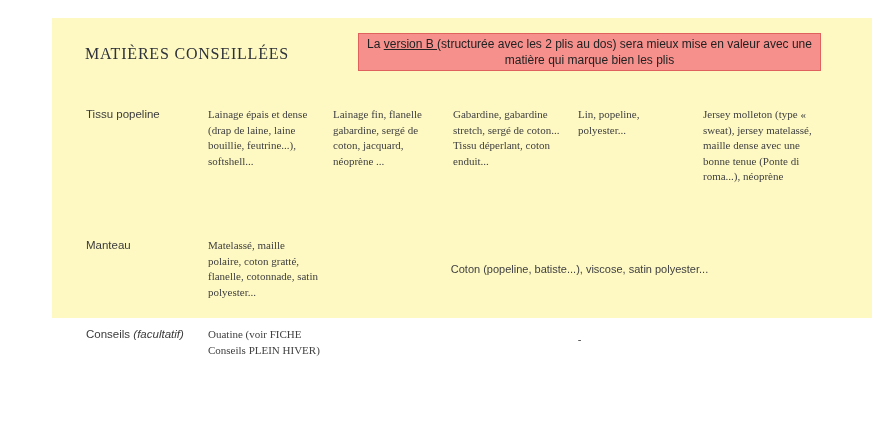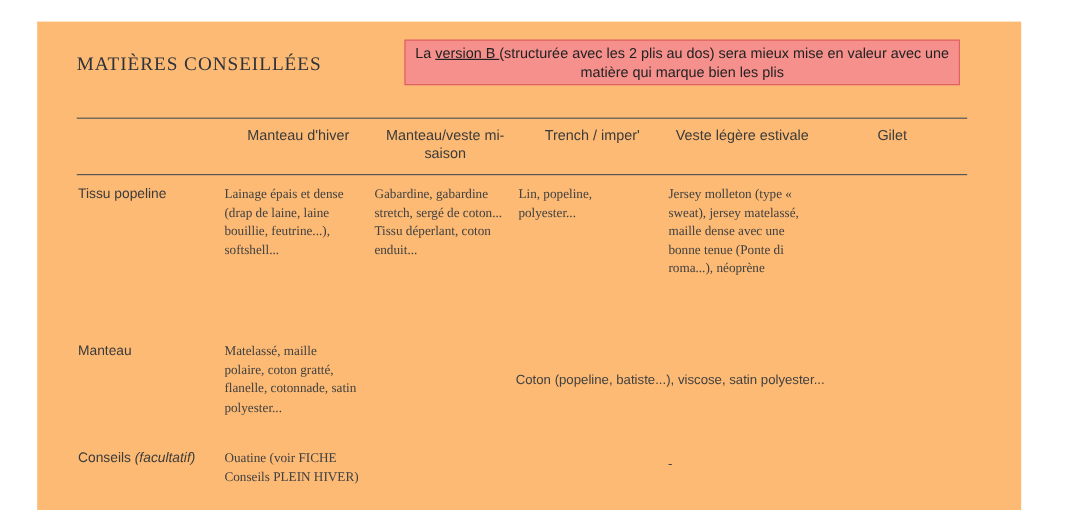--- a/index.html
+++ b/index.html
@@ -1,23 +1,23 @@
 <!DOCTYPE html>
 <html><head>
 <meta charset="utf-8">
 <style>
   * { margin: 0; padding: 0; box-sizing: border-box; }
   html, body { width: 895px; height: 435px; background: #ffffff; overflow: hidden; }
   body { font-family: "Liberation Sans", sans-serif; color: #3d3d3d; }
 
   .canvas {
     position: absolute;
-    left: 31px; top: 18px;
-    width: 820px; height: 407px;
-    background: #fdba74;
+    left: 52px; top: 18px;
+    width: 820px; height: 300px;
+    background: #fef9c3;
   }
 
   .doc-title {
     position: absolute;
     left: 33px; top: 27px;
     font-family: "Liberation Serif", serif;
     font-size: 16px;
     letter-spacing: 0.8px;
     color: #2e323a;
     white-space: nowrap;
@@ -97,32 +97,25 @@
 <div class="canvas">
 
   <div class="doc-title">MATIÈRES CONSEILLÉES</div>
 
   <div class="banner">
     <span><span>La </span><span class="underline">version B </span><span>(structurée avec les 2 plis au dos) sera mieux mise en valeur avec une matière qui marque bien les plis</span></span>
   </div>
 
   <div class="table">
 
-    <div class="grid-row header-row">
-      <div class="header-cell"></div>
-      <div class="header-cell">Manteau d'hiver</div>
-      <div class="header-cell">Manteau/veste mi-saison</div>
-      <div class="header-cell">Trench / imper'</div>
-      <div class="header-cell">Veste légère estivale</div>
-      <div class="header-cell">Gilet</div>
-    </div>
 
     <div class="grid-row row-1">
       <div class="row-label">Tissu popeline</div>
       <div class="body-cell">Lainage épais et dense (drap de laine, laine bouillie, feutrine...), softshell...</div>
+      <div class="body-cell">Lainage fin, flanelle gabardine, sergé de coton, jacquard, néoprène ...</div>
       <div class="body-cell">Gabardine, gabardine stretch, sergé de coton...
 Tissu déperlant, coton enduit...</div>
       <div class="body-cell">Lin, popeline, polyester...</div>
       <div class="body-cell">Jersey molleton (type « sweat), jersey matelassé, maille dense avec une bonne tenue (Ponte di roma...), néoprène</div>
     </div>
 
     <div class="grid-row row-2">
       <div class="row-label">Manteau</div>
       <div class="body-cell">Matelassé, maille polaire, coton gratté, flanelle, cotonnade,  satin polyester...</div>
       <div class="span-cell">Coton (popeline, batiste...), viscose, satin polyester...</div>

